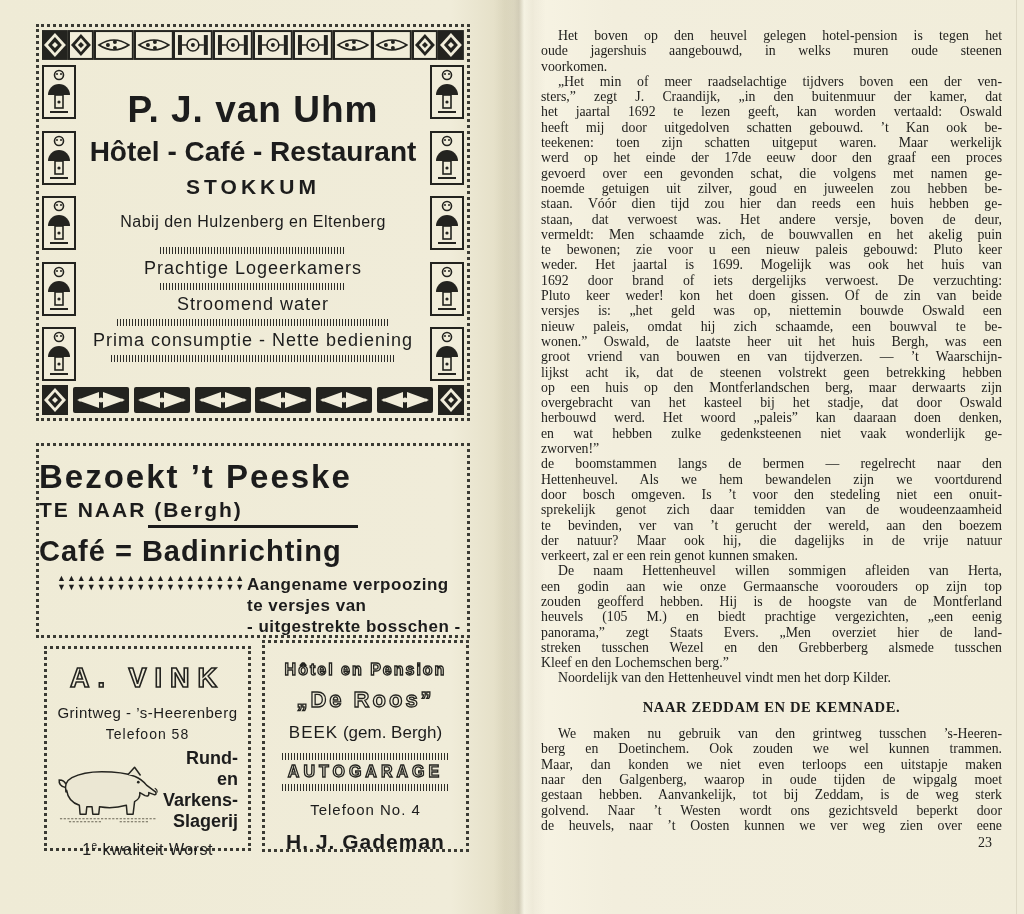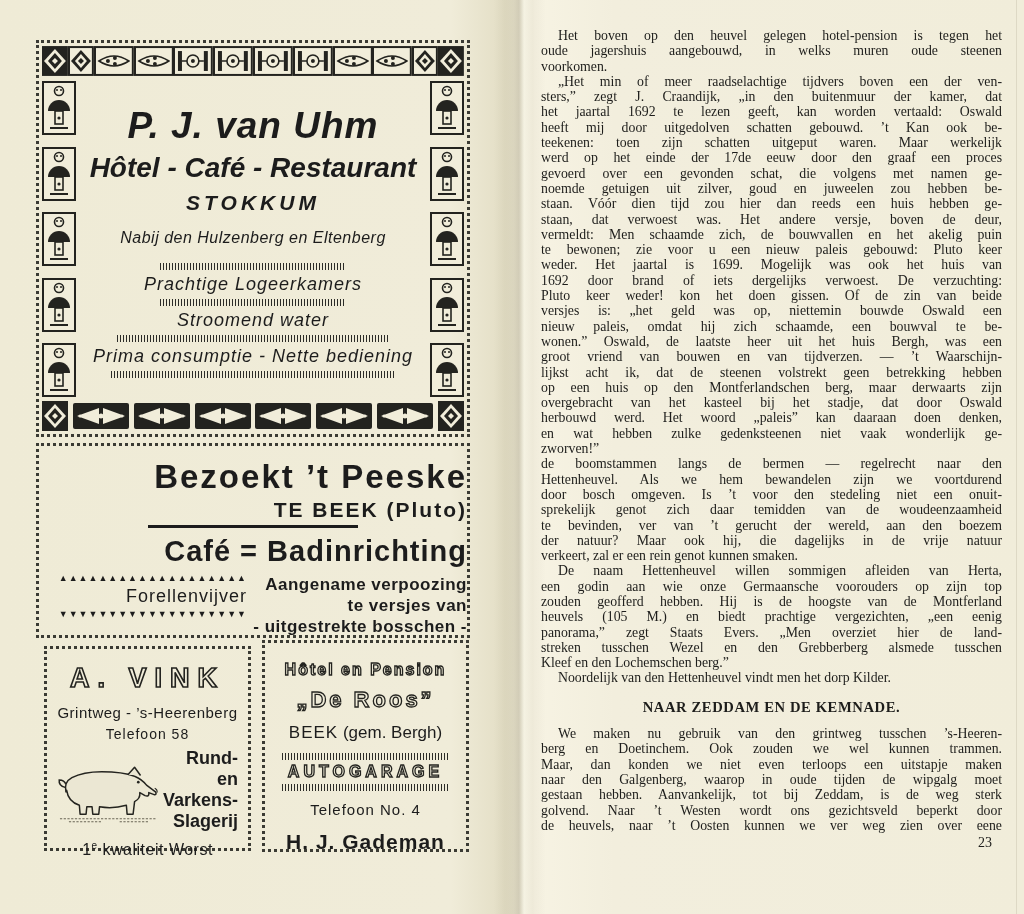--- a/index.html
+++ b/index.html
@@ -19,21 +19,21 @@
   .orn-top svg,.orn-bottom svg,.orn-left svg,.orn-right svg{display:block;}
   .uhm-content{position:absolute;left:42px;right:42px;top:36px;bottom:36px;text-align:center;}
   .uhm-name{font-size:37px;font-weight:bold;letter-spacing:1px;margin-top:26px;}
   .uhm-subtitle{font-size:28px;font-weight:bold;margin-top:5px;}
   .uhm-place{font-size:21px;font-weight:bold;letter-spacing:4px;margin-top:7px;}
   .uhm-tagline{font-size:16px;margin-top:14px;letter-spacing:0.5px;}
   .hatch{height:7px;background:repeating-linear-gradient(90deg,#2c2c28 0 1px,transparent 1px 3px);margin:4px auto;}
   .uhm-feature{font-size:18px;letter-spacing:1px;}
   .uhm-closing{font-size:18px;text-align:right;padding-right:26px;margin-top:20px;letter-spacing:1px;}
   
-  .peeske{text-align:right;}
+  .peeske{text-align:left;}
   .peeske-title{font-size:33px;font-weight:bold;letter-spacing:2px;margin-top:12px;}
   .peeske-loc{font-size:21px;font-weight:bold;letter-spacing:2px;margin-top:2px;}
   .peeske-rule{width:210px;height:3px;background:#1c1c1c;margin:3px auto 0;}
   .peeske-fac{font-size:29px;font-weight:bold;letter-spacing:1px;margin-top:7px;}
   .peeske-row{display:flex;margin-top:6px;}
   .peeske-colL{width:190px;margin-left:18px;}
   .tri{font-size:9px;letter-spacing:1px;line-height:9px;color:#1c1c1c;}
   .peeske-forel{font-size:18px;letter-spacing:1px;margin:3px 0;}
   .peeske-colR{flex:1;font-size:17px;font-weight:600;line-height:21px;letter-spacing:0.5px;}
   
@@ -68,21 +68,21 @@
   .section-heading{text-align:center;font-weight:bold;font-size:14.6px;letter-spacing:0.6px;margin:14px 0 11px;font-family:Liberation Serif, serif;}
   .page-number{text-align:right;padding-right:10px;margin-top:2px;font-size:14px;}
   .fold{position:absolute;left:494px;top:0;width:52px;height:100%;pointer-events:none;
     background:linear-gradient(90deg,rgba(90,80,50,0) 0%,rgba(90,80,50,0.10) 38%,rgba(70,60,35,0.16) 48%,rgba(255,255,245,0.35) 58%,rgba(90,80,50,0.05) 75%,rgba(90,80,50,0) 100%);}
 </style>
 </head>
 <body>
 
 <div class="paper">
 
-  <div class="adbox" style="left:36px;top:40px;width:434px;height:397px;font-style:italic;">
+  <div class="adbox" style="left:36px;top:24px;width:434px;height:397px;">
     <div class="orn-top">
         <svg width="26" height="30" viewBox="0 0 26 30">
           <rect width="26" height="30" fill="#23231f"></rect>
           <polygon points="13,3 24,15 13,27 2,15" fill="#f1edda"></polygon>
           <polygon points="13,7 20,15 13,23 6,15" fill="#23231f"></polygon>
           <polygon points="13,12 16,15 13,18 10,15" fill="#f1edda"></polygon>
         </svg>
         <svg width="26" height="30" viewBox="0 0 26 30">
           <rect x="1" y="1" width="24" height="28" fill="#f1edda" stroke="#23231f" stroke-width="2"></rect>
           <polygon points="13,4 23,15 13,26 3,15" fill="#23231f"></polygon>
@@ -340,27 +340,26 @@
         <div class="uhm-feature">Stroomend water</div>
         <div class="hatch" style="width:272px;"></div>
         <div class="uhm-feature">Prima consumptie  -  Nette bediening</div>
         <div class="hatch" style="width:284px;"></div>
       </div>
     </div>
   </div>
 
   <div class="adbox peeske" style="left:36px;top:443px;width:434px;height:195px;">
     <div class="peeske-title">Bezoekt ’t Peeske</div>
-    <div class="peeske-loc">TE BEEK (Pluto)</div>
+    <div class="peeske-loc">TE NAAR (Bergh)</div>
     <div class="peeske-rule"></div>
     <div class="peeske-fac">Café = Badinrichting</div>
     <div class="peeske-row">
       <div class="peeske-colL">
         <div class="tri">▲▲▲▲▲▲▲▲▲▲▲▲▲▲▲▲▲▲▲</div>
-        <div class="peeske-forel">Forellenvijver</div>
         <div class="tri">▼▼▼▼▼▼▼▼▼▼▼▼▼▼▼▼▼▼▼</div>
       </div>
       <div class="peeske-colR">
         <div>Aangename  verpoozing</div>
         <div>te versjes van</div>
         <div>- uitgestrekte bosschen -</div>
       </div>
     </div>
   </div>
 

